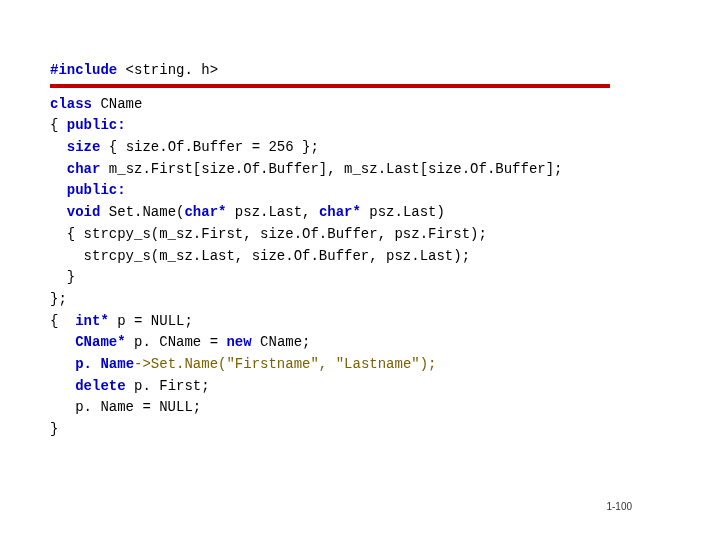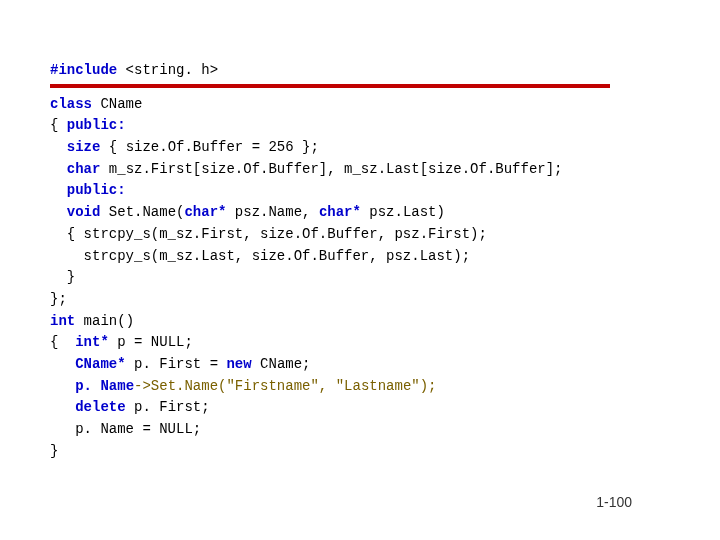--- a/index.html
+++ b/index.html
@@ -29,45 +29,44 @@
     white-space: pre;
   }
   .kw   { color: #0000cc; font-weight: bold; }  
   .cmt  { color: #008000; }                     
   .meth { color: #7a6000; }                     
   .footer {
     position: absolute;
     right: 28px;
     bottom: 26px;
     font-family: Arial, Helvetica, sans-serif;
-    font-size: 14px;
+    font-size: 10px;
     color: #333;
   }
 </style>
 </head>
 <body>
 
 <div class="slide">
 
   <div class="code"><span class="kw">#include</span><span> &lt;string. h&gt;</span></div>
 
   <div class="rule"></div>
 
   <div class="code"><span class="kw">class</span><span> CName</span></div>
   <div class="code"><span>{ </span><span class="kw">public:</span></div>
   <div class="code"><span>  </span><span class="kw">size</span><span> { size.Of.Buffer = 256 };</span></div>
   <div class="code"><span>  </span><span class="kw">char</span><span> m_sz.First[size.Of.Buffer], m_sz.Last[size.Of.Buffer];</span></div>
   <div class="code"><span>  </span><span class="kw">public:</span></div>
-  <div class="code"><span>  </span><span class="kw">void</span><span> Set.Name(</span><span class="kw">char*</span><span> psz.Name, </span><span class="kw">char*</span><span> psz.Last)</span></div>
+  <div class="code"><span>  </span><span class="kw">void</span><span> Set.Name(</span><span class="kw">char*</span><span> psz.Last, </span><span class="kw">char*</span><span> psz.Last)</span></div>
   <div class="code"><span>  { strcpy_s(m_sz.First, size.Of.Buffer, psz.First);</span></div>
   <div class="code"><span>    strcpy_s(m_sz.Last, size.Of.Buffer, psz.Last);</span></div>
   <div class="code"><span>  }</span></div>
   <div class="code"><span>};</span></div>
-  <div class="code"><span class="kw">int</span><span> main()</span></div>
   <div class="code"><span>{  </span><span class="kw">int*</span><span> p = NULL;</span></div>
-  <div class="code"><span>   </span><span class="kw">CName*</span><span> p. First = </span><span class="kw">new</span><span> CName;</span></div>
+  <div class="code"><span>   </span><span class="kw">CName*</span><span> p. CName = </span><span class="kw">new</span><span> CName;</span></div>
   <div class="code"><span>   </span><span class="kw">p. Name</span><span class="meth">-&gt;</span><span class="meth">Set.Name("Firstname", "Lastname");</span></div>
   <div class="code"><span>   </span><span class="kw">delete</span><span> p. First;</span></div>
   <div class="code"><span>   p. Name = NULL;</span></div>
   <div class="code"><span>}</span></div>
 
   <div class="footer">1-100</div>
 </div>
 
 </body></html>

